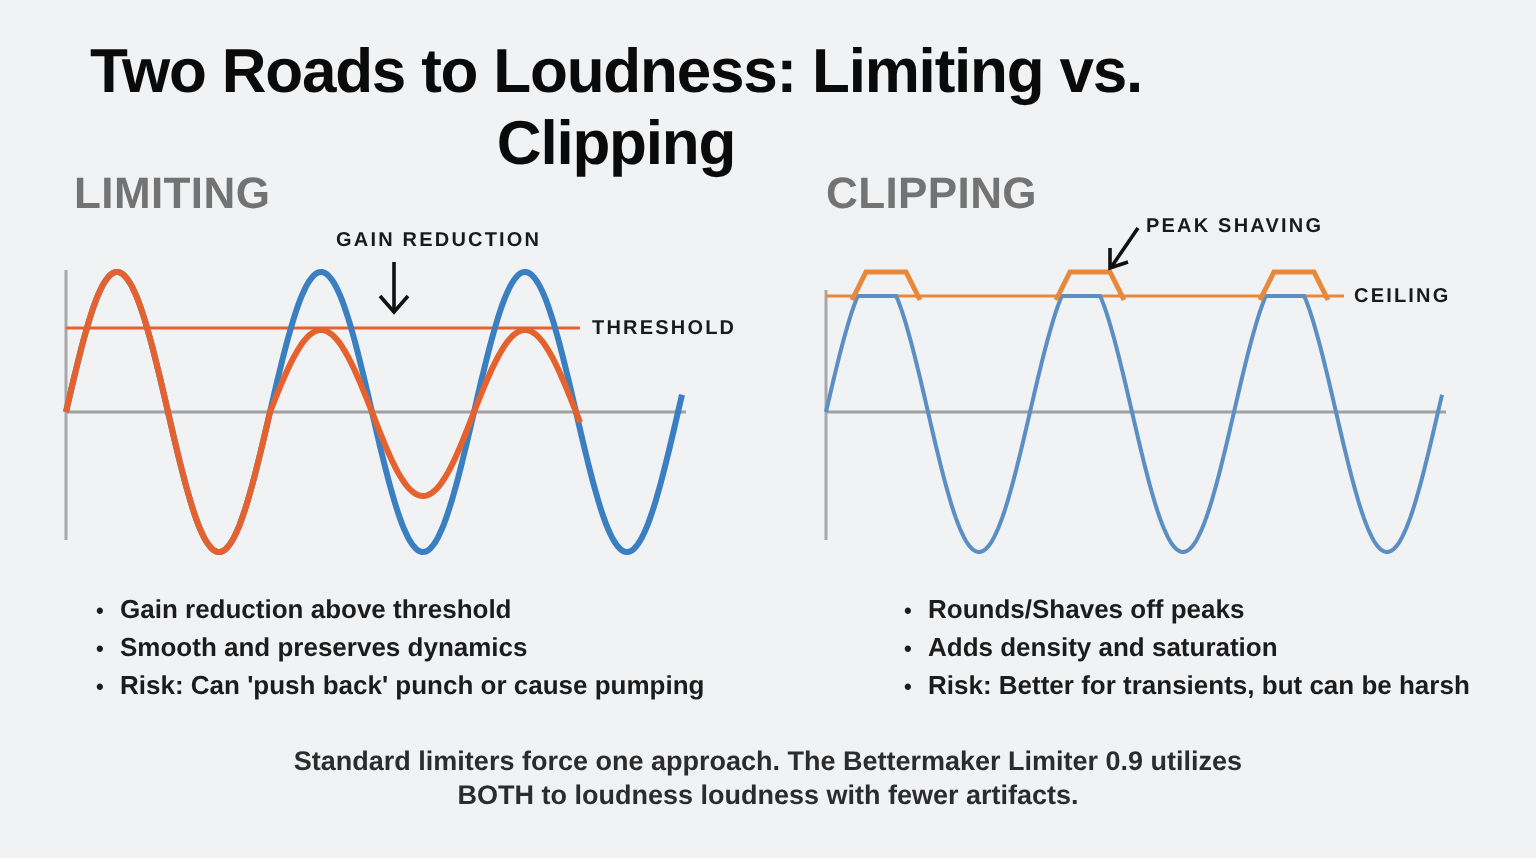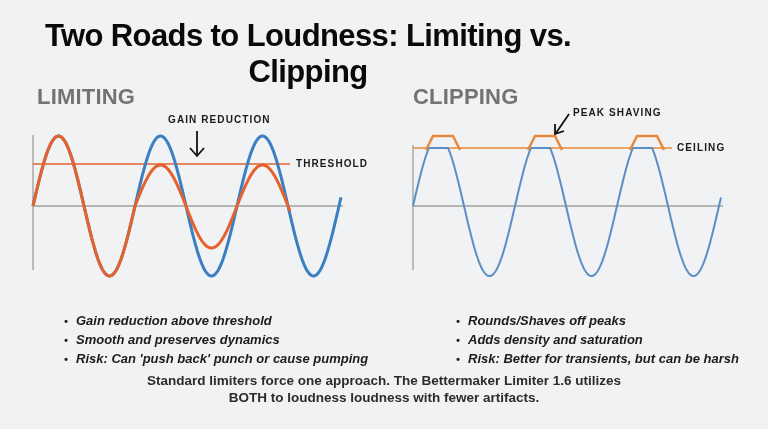--- a/index.html
+++ b/index.html
@@ -1,21 +1,21 @@
 <!DOCTYPE html>
 <html><head>
 <meta charset="utf-8">
 <style>
   html, body { margin:0; padding:0; }
   body { width:768px; height:429px; background:#f1f2f4; font-family:"Liberation Sans", sans-serif; position:relative; overflow:hidden; }
   .title { position:absolute; left:0; top:18px; width:616px; text-align:center; font-size:31px; font-weight:bold; color:#0a0a0a; letter-spacing:-0.6px; }
   .sect { position:absolute; font-size:22px; font-weight:bold; color:#737373; top:84px; letter-spacing:0.2px; }
   svg { position:absolute; left:0; top:0; }
   .lbl { font-family:"Liberation Sans", sans-serif; font-size:10px; font-weight:bold; letter-spacing:1.1px; fill:#1a1a1a; }
-  .bullets { position:absolute; margin:16px; padding:0; list-style:none; font-size:13px; font-weight:bold; color:#1c1c1c;font-style:italic; }
+  .bullets { position:absolute; margin:0; padding:0; list-style:none; font-size:13px; font-weight:bold; color:#1c1c1c; }
   .bullets li { height:19px; line-height:19px; }
   .bullets li::before { content:"\2022"; display:inline-block; width:12px; font-size:11px; }
   .footer { position:absolute; left:0; width:768px; top:372px; text-align:center; font-size:13.5px; font-weight:bold; color:#2c2c2c; line-height:17px; }
 </style>
 </head>
 <body>
 
 <div class="title">Two Roads to Loudness: Limiting vs. Clipping</div>
 <div class="sect" style="left:37px;">LIMITING</div>
 <div class="sect" style="left:413px;">CLIPPING</div>
@@ -49,22 +49,22 @@
     </g>
     <text x="677" y="151" class="lbl">CEILING</text>
   </g>
 </svg>
 
 <ul class="bullets" style="left:48px; top:295px;">
   <li>Gain reduction above threshold</li>
   <li>Smooth and preserves dynamics</li>
   <li>Risk: Can 'push back' punch or cause pumping</li>
 </ul>
-<ul class="bullets" style="left:440px; top:295px;">
+<ul class="bullets" style="left:452px; top:295px;">
   <li>Rounds/Shaves off peaks</li>
   <li>Adds density and saturation</li>
   <li>Risk: Better for transients, but can be harsh</li>
 </ul>
 
 <div class="footer">
-  <div>Standard limiters force one approach. The Bettermaker Limiter 1.6 utilizes</div>
+  <div>Standard limiters force one approach. The Bettermaker Limiter 0.9 utilizes</div>
   <div>BOTH to loudness loudness with fewer artifacts.</div>
 </div>
 
 </body></html>

